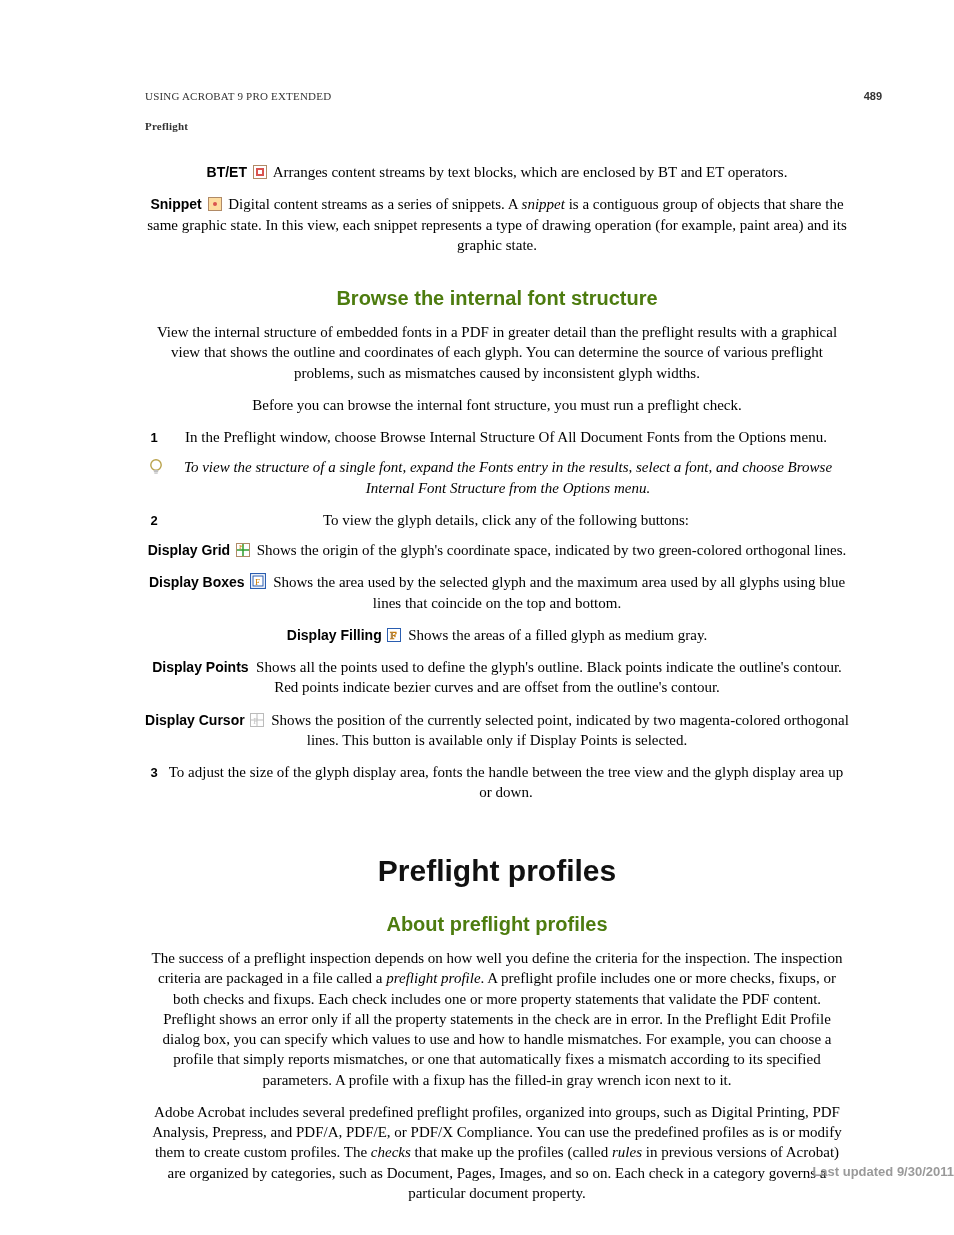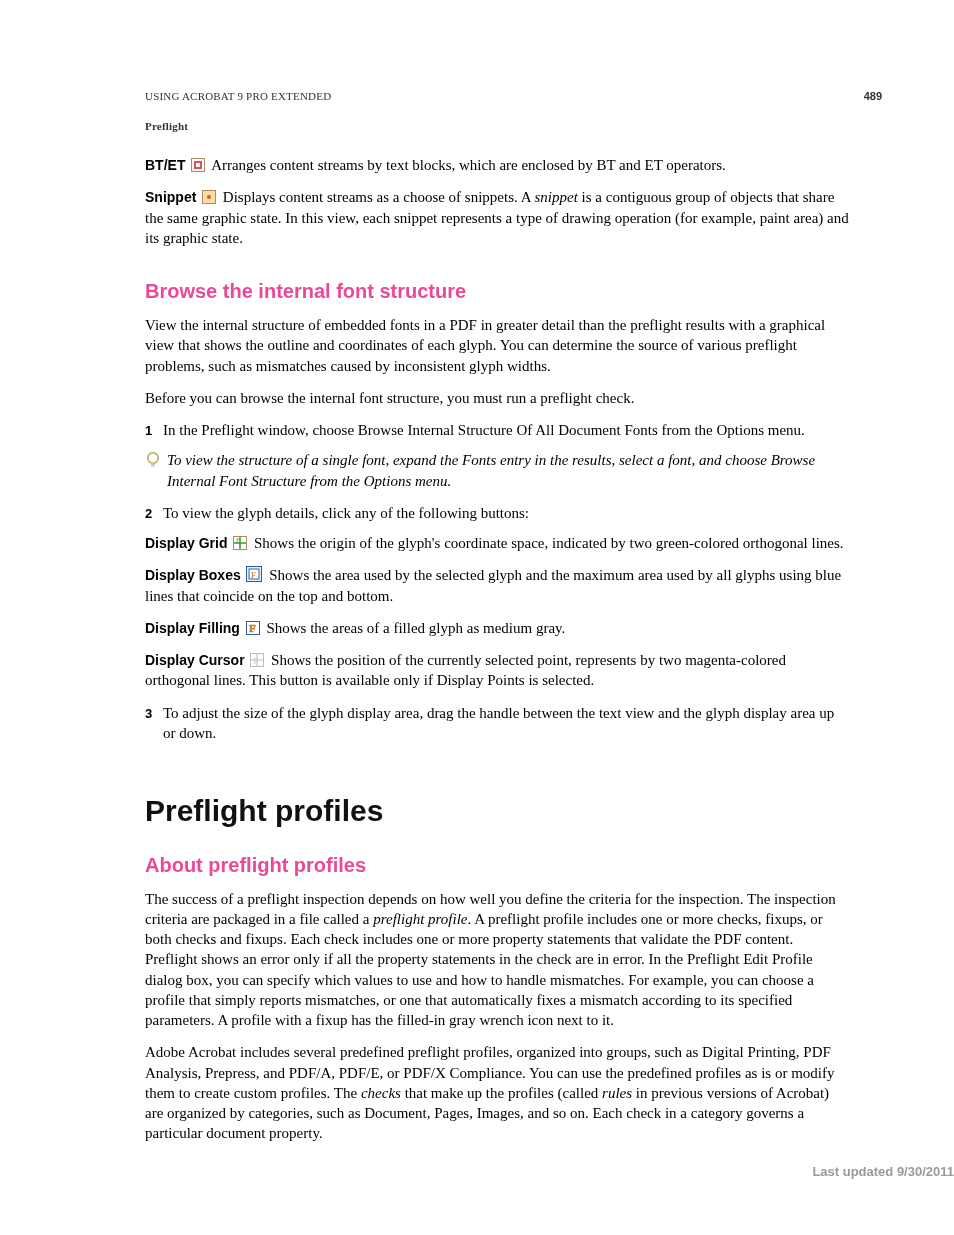--- a/index.html
+++ b/index.html
@@ -29,39 +29,40 @@
   .page-number {
     position: absolute;
     top: 90px;
     right: 72px;
     font-family: "Myriad Pro", Arial, Helvetica, sans-serif;
     font-size: 11px;
     font-weight: 700;
     color: #333;
   }
   .content {
-    margin-top: 23px;
+    margin-top: 30px;
     font-size: 15px;
     line-height: 1.35;
+    text-align: center;
   }
   .para {
     margin: 0 0 12px 0;
   }
   .term {
     font-family: "Myriad Pro", Arial, Helvetica, sans-serif;
     font-weight: 700;
     font-size: 14px;
   }
   .italic { font-style: italic; }
   .h2 {
     font-family: "Myriad Pro", Arial, Helvetica, sans-serif;
     font-weight: 700;
     font-size: 20px;
     margin: 30px 0 10px 0;
-    color: #ec4899;
+    color: #4d7c0f;
   }
   .h1 {
     font-family: "Myriad Pro", Arial, Helvetica, sans-serif;
     font-weight: 700;
     font-size: 30px;
     margin: 48px 0 20px 0;
     color: #111;
   }
   .step {
     display: flex;
@@ -136,21 +137,21 @@
     </p>
 
     <p class="para">
       <span class="term">Snippet</span>
       <span class="inline-icon">
         <svg viewBox="0 0 14 14">
             <rect x="0.5" y="0.5" width="13" height="13" fill="#fddca0" stroke="#b08a66"></rect>
             <circle cx="7" cy="7" r="2" fill="#d9534f"></circle>
           </svg>
       </span>
-      <span>Displays content streams as a choose of snippets. A </span><span class="italic">snippet</span><span> is a contiguous group of objects that share the same graphic state. In this view, each snippet represents a type of drawing operation (for example, paint area) and its graphic state.</span>
+      <span>Digital content streams as a series of snippets. A </span><span class="italic">snippet</span><span> is a contiguous group of objects that share the same graphic state. In this view, each snippet represents a type of drawing operation (for example, paint area) and its graphic state.</span>
     </p>
 
     <div class="h2">Browse the internal font structure</div>
 
     <p class="para">View the internal structure of embedded fonts in a PDF in greater detail than the preflight results with a graphical view that shows the outline and coordinates of each glyph. You can determine the source of various preflight problems, such as mismatches caused by inconsistent glyph widths.</p>
     <p class="para">Before you can browse the internal font structure, you must run a preflight check.</p>
 
     <div class="step">
       <div class="num">1</div>
       <div class="body">In the Preflight window, choose Browse Internal Structure Of All Document Fonts from the Options menu.</div>
@@ -202,37 +203,41 @@
       <span class="inline-icon">
         <svg viewBox="0 0 14 14">
             <rect x="0.5" y="0.5" width="13" height="13" fill="#fff" stroke="#2a5db0"></rect>
             <text x="3" y="11" font-size="11" fill="#888" font-family="serif" font-weight="bold">F</text>
             <text x="3" y="11" font-size="11" fill="none" stroke="#cc7a00" stroke-width="0.6" font-family="serif" font-weight="bold">F</text>
           </svg>
       </span>
       <span>Shows the areas of a filled glyph as medium gray.</span>
     </p>
 
+    <p class="para">
+      <span class="term">Display Points</span>
+      &nbsp;<span>Shows all the points used to define the glyph's outline. Black points indicate the outline's contour. Red points indicate bezier curves and are offset from the outline's contour.</span>
+    </p>
 
     <p class="para">
       <span class="term">Display Cursor</span>
       <span class="inline-icon">
         <svg viewBox="0 0 14 14">
             <rect x="0.5" y="0.5" width="13" height="13" fill="#fff" stroke="#bbb"></rect>
             <line x1="7" y1="1" x2="7" y2="13" stroke="#bbb"></line>
             <line x1="1" y1="7" x2="13" y2="7" stroke="#bbb"></line>
             <text x="3" y="11" font-size="9" fill="#ccc" font-family="serif">F</text>
           </svg>
       </span>
-      <span>Shows the position of the currently selected point, represents by two magenta-colored orthogonal lines. This button is available only if Display Points is selected.</span>
+      <span>Shows the position of the currently selected point, indicated by two magenta-colored orthogonal lines. This button is available only if Display Points is selected.</span>
     </p>
 
     <div class="step">
       <div class="num">3</div>
-      <div class="body">To adjust the size of the glyph display area, drag the handle between the text view and the glyph display area up or down.</div>
+      <div class="body">To adjust the size of the glyph display area, fonts the handle between the tree view and the glyph display area up or down.</div>
     </div>
 
     <div class="h1">Preflight profiles</div>
 
     <div class="h2" style="margin-top:18px">About preflight profiles</div>
 
     <p class="para">
       <span>The success of a preflight inspection depends on how well you define the criteria for the inspection. The inspection criteria are packaged in a file called a </span><span class="italic">preflight profile</span><span>. A preflight profile includes one or more checks, fixups, or both checks and fixups. Each check includes one or more property statements that validate the PDF content. Preflight shows an error only if all the property statements in the check are in error. In the Preflight Edit Profile dialog box, you can specify which values to use and how to handle mismatches. For example, you can choose a profile that simply reports mismatches, or one that automatically fixes a mismatch according to its specified parameters. A profile with a fixup has the filled-in gray wrench icon next to it.</span>
     </p>
 

